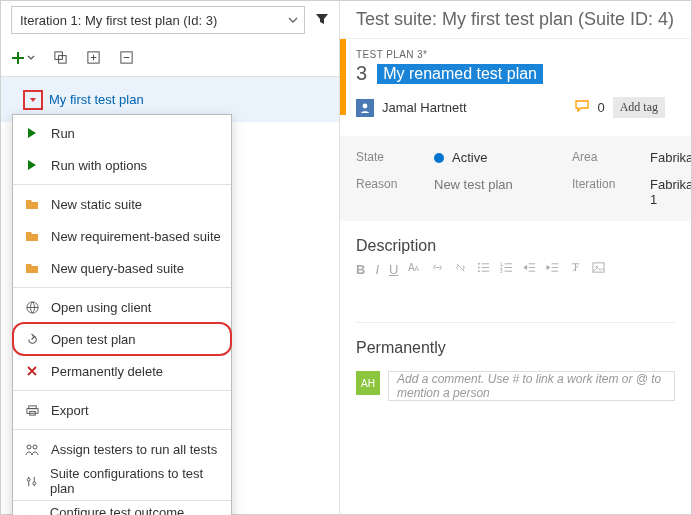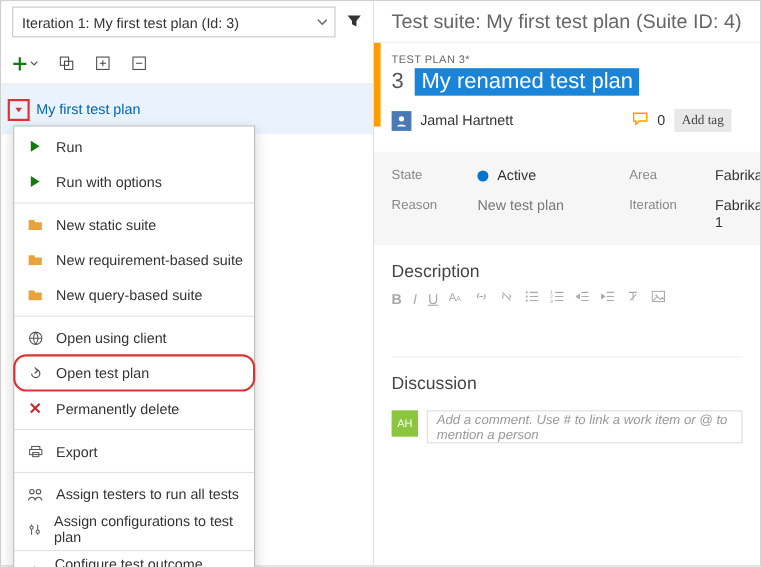--- a/index.html
+++ b/index.html
@@ -57,21 +57,21 @@
     border-bottom: 1px solid #e0e0e0;
     gap: 18px;
   }
   .toolbar svg { display: block; }
   .add-btn { display: flex; align-items: center; gap: 2px; color: #107c10; }
   .tb-ico { color: #444; }
   .tree-row {
     height: 45px;
     display: flex;
     align-items: center;
-    padding: 0 6px;
+    padding: 0 22px;
     background: #eaf2fb;
     color: #0064b3;
     gap: 6px;
   }
   .tree-exp {
     width: 20px; height: 20px;
     display: flex; align-items: center; justify-content: center;
     border: 2px solid #d33;
   }
   .tree-exp svg path { fill: #d33; }
@@ -122,21 +122,21 @@
     padding: 10px 0 2px 16px;
   }
   .title-row {
     display: flex;
     align-items: center;
     padding: 0 12px 8px 16px;
     gap: 10px;
   }
   .title-num { font-size: 20px; color: #555; }
   .title-input {
-    font-size: 20px;
+    font-size: 16px;
     background: #1a85d8;
     color: #fff;
     padding: 1px 6px;
   }
   .meta-row {
     display: flex;
     align-items: center;
     padding: 4px 12px 8px 16px;
     gap: 8px;
   }
@@ -360,21 +360,21 @@
       <span>Assign testers to run all tests</span>
     </div>
     <div class="ctx-item">
       <span class="ctx-ico">
           <svg width="13" height="13" viewBox="0 0 14 14">
             <path d="M4 2v10M10 2v10" stroke="#555"></path>
             <circle cx="4" cy="5" r="1.6" fill="#fff" stroke="#555"></circle>
             <circle cx="10" cy="9" r="1.6" fill="#fff" stroke="#555"></circle>
           </svg>
         </span>
-      <span>Assign configurations to test plan</span>
+      <span>Suite configurations to test plan</span>
     </div>
     <div class="ctx-sep"></div>
     <div class="ctx-item">
       <span class="ctx-ico">
           <svg width="13" height="13" viewBox="0 0 14 14">
             <circle cx="7" cy="7" r="2" fill="none" stroke="#555"></circle>
             <path d="M7 1v2M7 11v2M1 7h2M11 7h2M3 3l1.3 1.3M9.7 9.7L11 11M11 3L9.7 4.3M4.3 9.7L3 11" stroke="#555"></path>
           </svg>
         </span>
       <span>Configure test outcome settings</span>
@@ -464,19 +464,19 @@
             <path d="M3 3h8M7 3v8M4 11l6-6" stroke="#aaa"></path>
           </svg></span>
       <span><svg viewBox="0 0 14 14">
             <rect x="1" y="2" width="12" height="10" fill="none" stroke="#aaa"></rect>
             <circle cx="5" cy="6" r="1" fill="#aaa"></circle>
             <path d="M2 11l4-4 3 3 2-2 2 2" fill="none" stroke="#aaa"></path>
           </svg></span>
     </div>
     <div style="height:40px;border-bottom:1px solid #eee;margin:0 16px"></div>
 
-    <div class="section-h">Discussion</div>
+    <div class="section-h">Permanently</div>
     <div class="disc-row">
       <span class="disc-av">AH</span>
       <span class="disc-input">Add a comment. Use # to link a work item or @ to mention a person</span>
     </div>
   </div>
 </div>
 
 </body></html>

